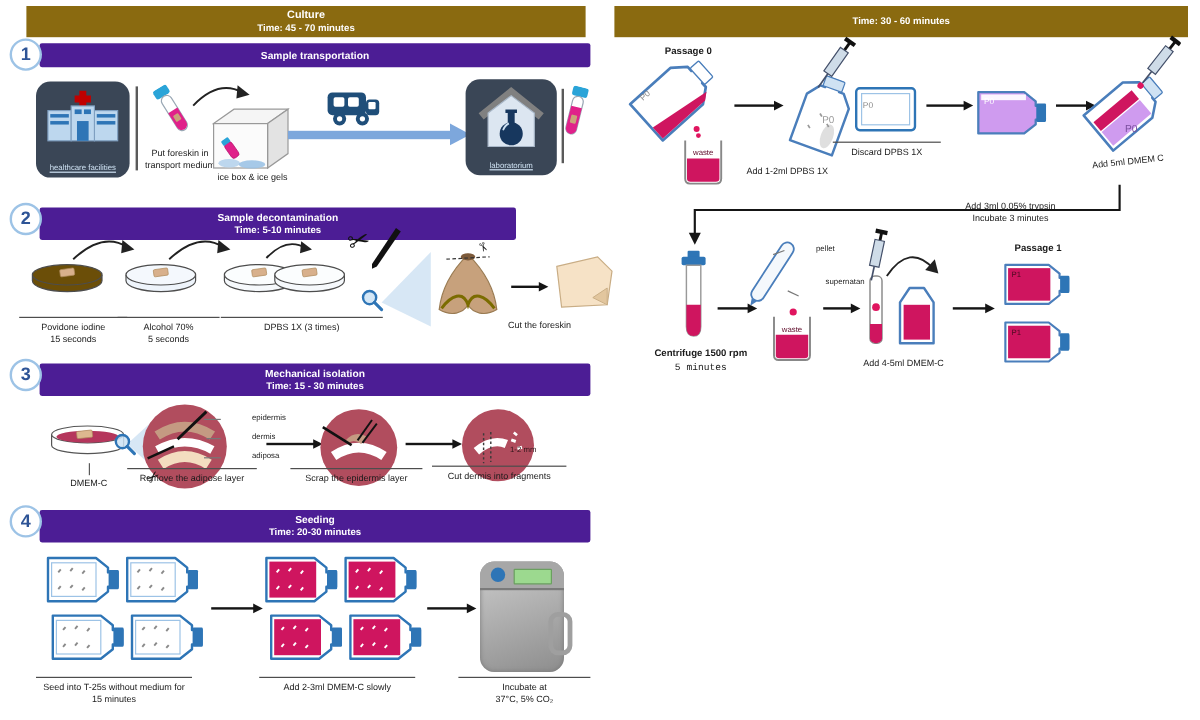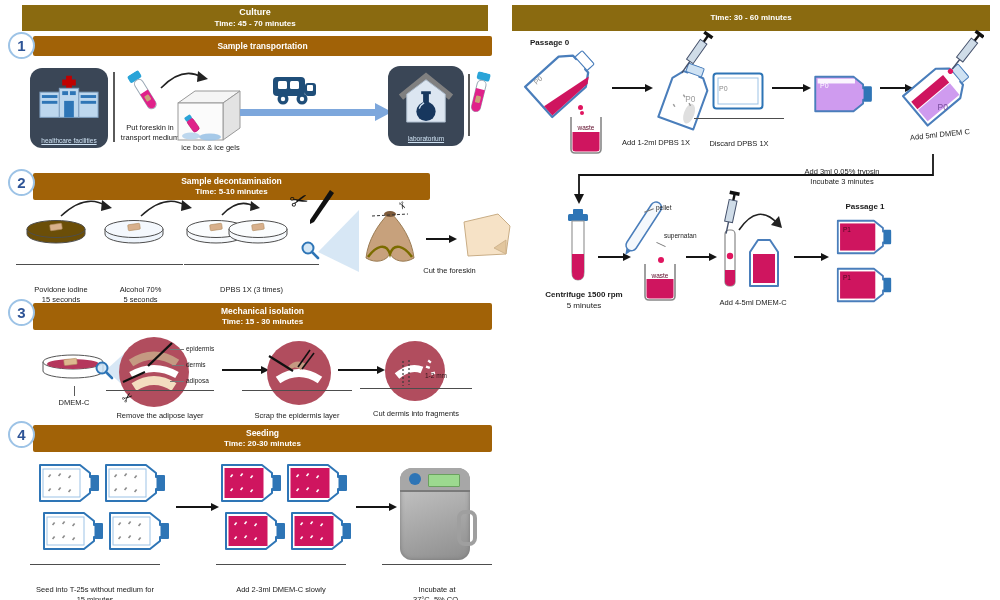--- a/index.html
+++ b/index.html
@@ -4,33 +4,33 @@
 <style>
   html,body{margin:0;padding:0;background:#fff;}
   .canvas{position:relative;width:1000px;height:600px;background:#fff;overflow:hidden;
           font-family:"Liberation Sans",sans-serif;color:#1a1a1a;}
   .abs{position:absolute;}
   
   .goldbar{background:#8a6a10;color:#fff;text-align:center;display:flex;flex-direction:column;
            justify-content:center;line-height:1.25;}
   .goldbar .t{font-size:9px;font-weight:bold;}
   .goldbar .s{font-size:8px;font-weight:bold;}
-  .bluebar{background:#a16207;color:#fff;text-align:center;display:flex;flex-direction:column;
+  .bluebar{background:#4c1d95;color:#fff;text-align:center;display:flex;flex-direction:column;
            justify-content:center;border-radius:2px;line-height:1.25;}
   .bluebar .t{font-size:8.5px;font-weight:bold;}
   .bluebar .s{font-size:8px;font-weight:bold;}
   .stepnum{width:27px;height:27px;border-radius:50%;background:#fff;border:2px solid #9dc3e6;
            color:#2e5496;font-weight:bold;font-size:15px;display:flex;align-items:center;
            justify-content:center;z-index:3;box-sizing:border-box;}
   
   .lbl{font-size:7.5px;text-align:center;line-height:1.35;color:#1a1a1a;}
   .lbl.sm{font-size:6.5px;}
   .lbl.bold{font-weight:bold;font-size:8px;}
-  .lbl.left{text-align:left;}
-  .topline{border-top:1.5px solid #4d4d4d;padding-top:20px;}
+  .lbl.left{text-align:left;margin-left:24px;}
+  .topline{border-top:1.5px solid #4d4d4d;padding-top:3px;}
   .tilelbl{font-size:6.5px;color:#cfe2f3;text-decoration:underline;text-align:center;width:100%;}
   
   .harrow{position:absolute;height:2px;background:#151515;}
   .harrow::after{content:"";position:absolute;right:-7px;top:-3.5px;width:0;height:0;
                  border-left:8px solid #151515;border-top:4.5px solid transparent;
                  border-bottom:4.5px solid transparent;}
   .bigarrow{position:absolute;height:7px;background:#7da7dc;}
   .bigarrow::after{content:"";position:absolute;right:-16px;top:-6px;width:0;height:0;
                    border-left:17px solid #7da7dc;border-top:9.5px solid transparent;
                    border-bottom:9.5px solid transparent;}
@@ -532,21 +532,21 @@
   </svg>
 
   <svg class="abs" style="left:566px;top:208px;" width="24" height="80">
     <rect x="7" y="1" width="10" height="6" rx="1" fill="#2e75b6"></rect>
     <rect x="2" y="6" width="20" height="7" rx="1.5" fill="#2e75b6"></rect>
     <path d="M6 13 H18 V64 Q18 72 12 72 Q6 72 6 64 Z" fill="#fff" stroke="#999" stroke-width="1.2"></path>
     <path d="M6 46 H18 V64 Q18 72 12 72 Q6 72 6 64 Z" fill="#cf155f"></path>
   </svg>
   <div class="abs lbl bold" style="left:534px;top:290px;width:100px;">
     <span>Centrifuge 1500 rpm</span><br>
-    <span style="font-weight:normal;">5 minutes</span>
+    <span style="font-weight:normal;font-family:Liberation Mono, monospace;">5 minutes</span>
   </div>
 
   <div class="harrow" style="left:598px;top:256px;width:26px;"></div>
 
   <svg class="abs" style="left:614px;top:196px;" width="56" height="72">
     <g transform="rotate(33 28 34)">
       <rect x="22" y="2" width="11" height="56" rx="5.5" fill="#f4f8fc" stroke="#4a7ebb" stroke-width="1.5"></rect>
       <polygon points="25,58 30,58 27.5,64" fill="#4a7ebb"></polygon>
     </g>
     <circle cx="47" cy="64" r="3" fill="#e0155f"></circle>

